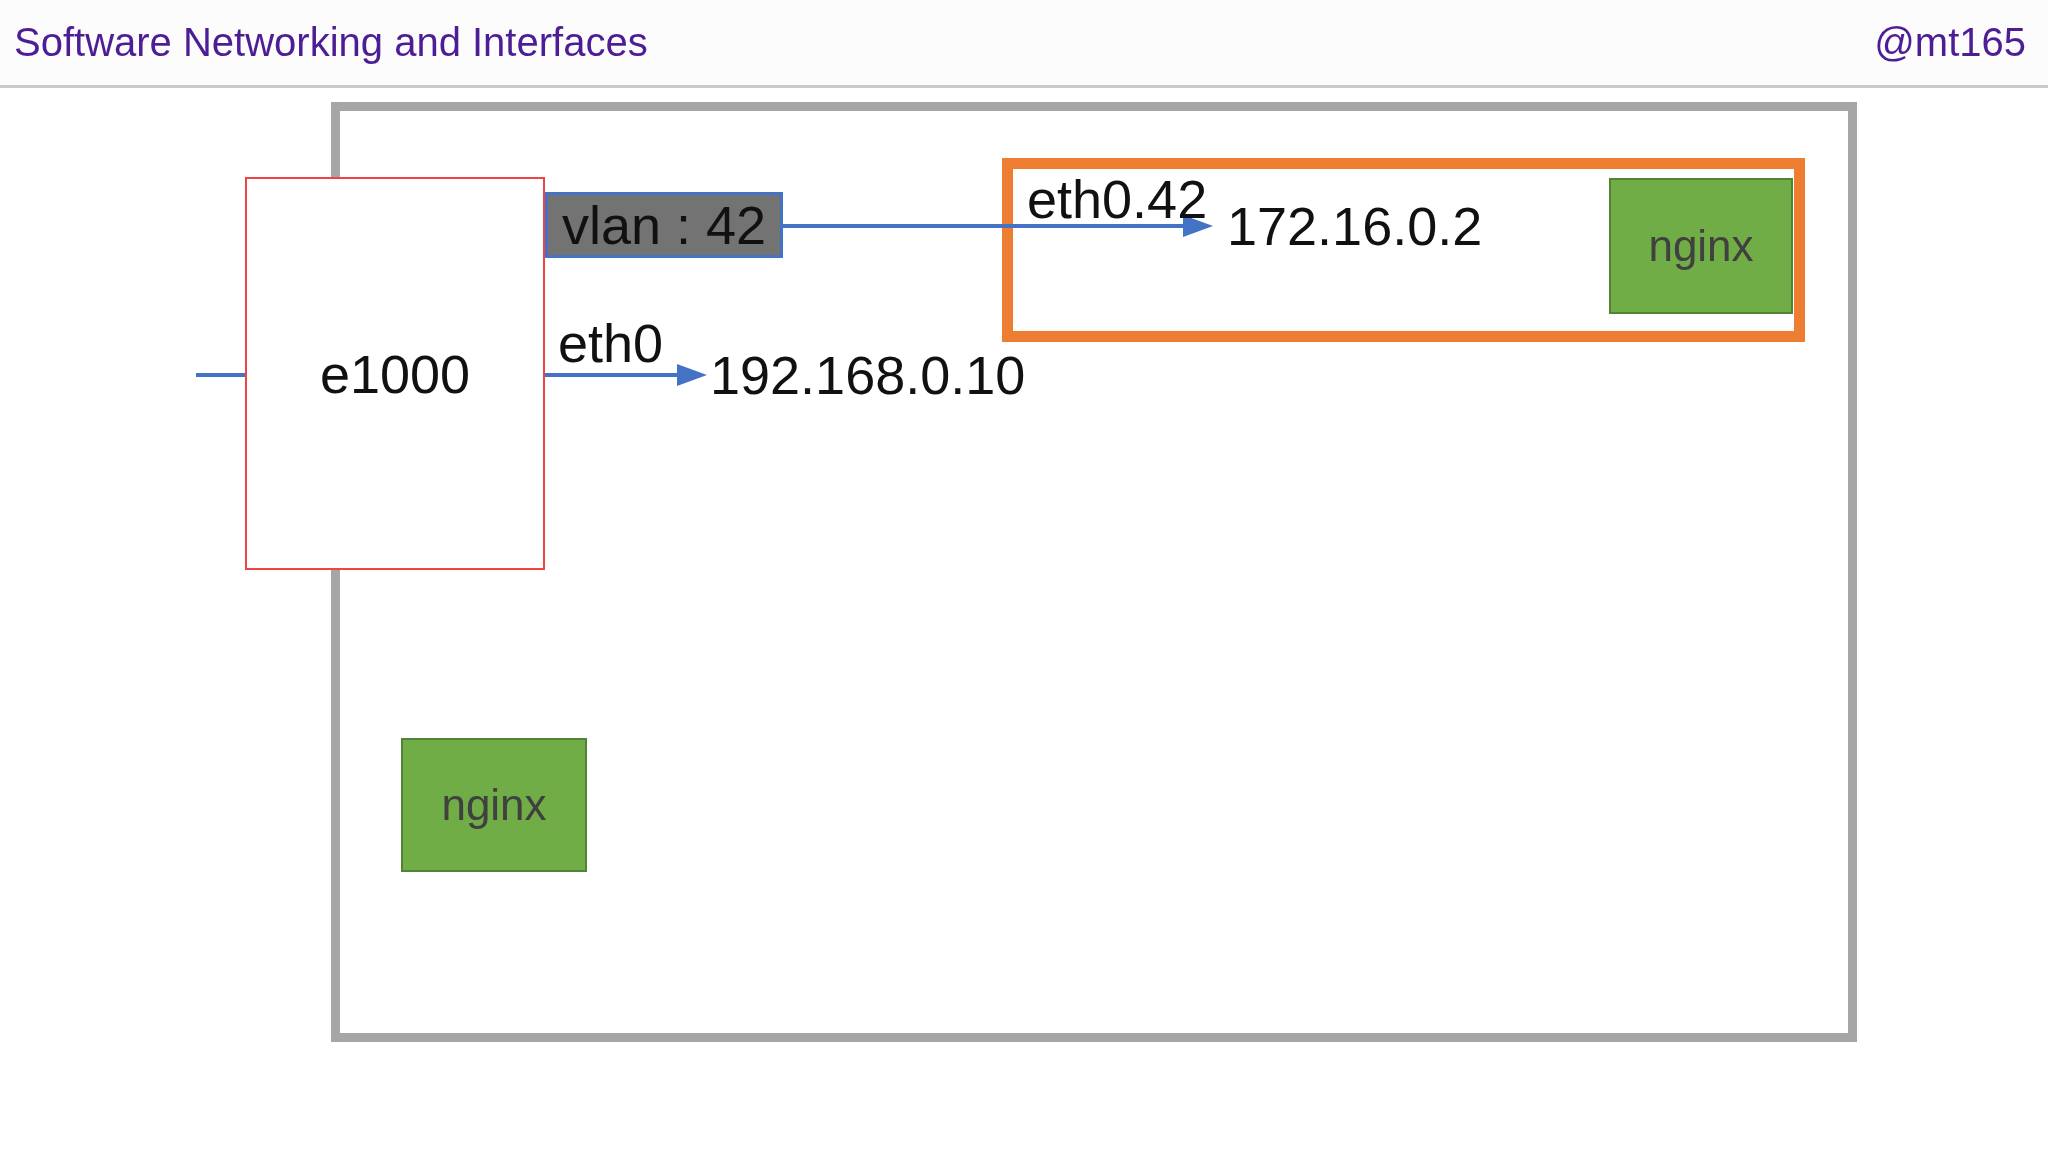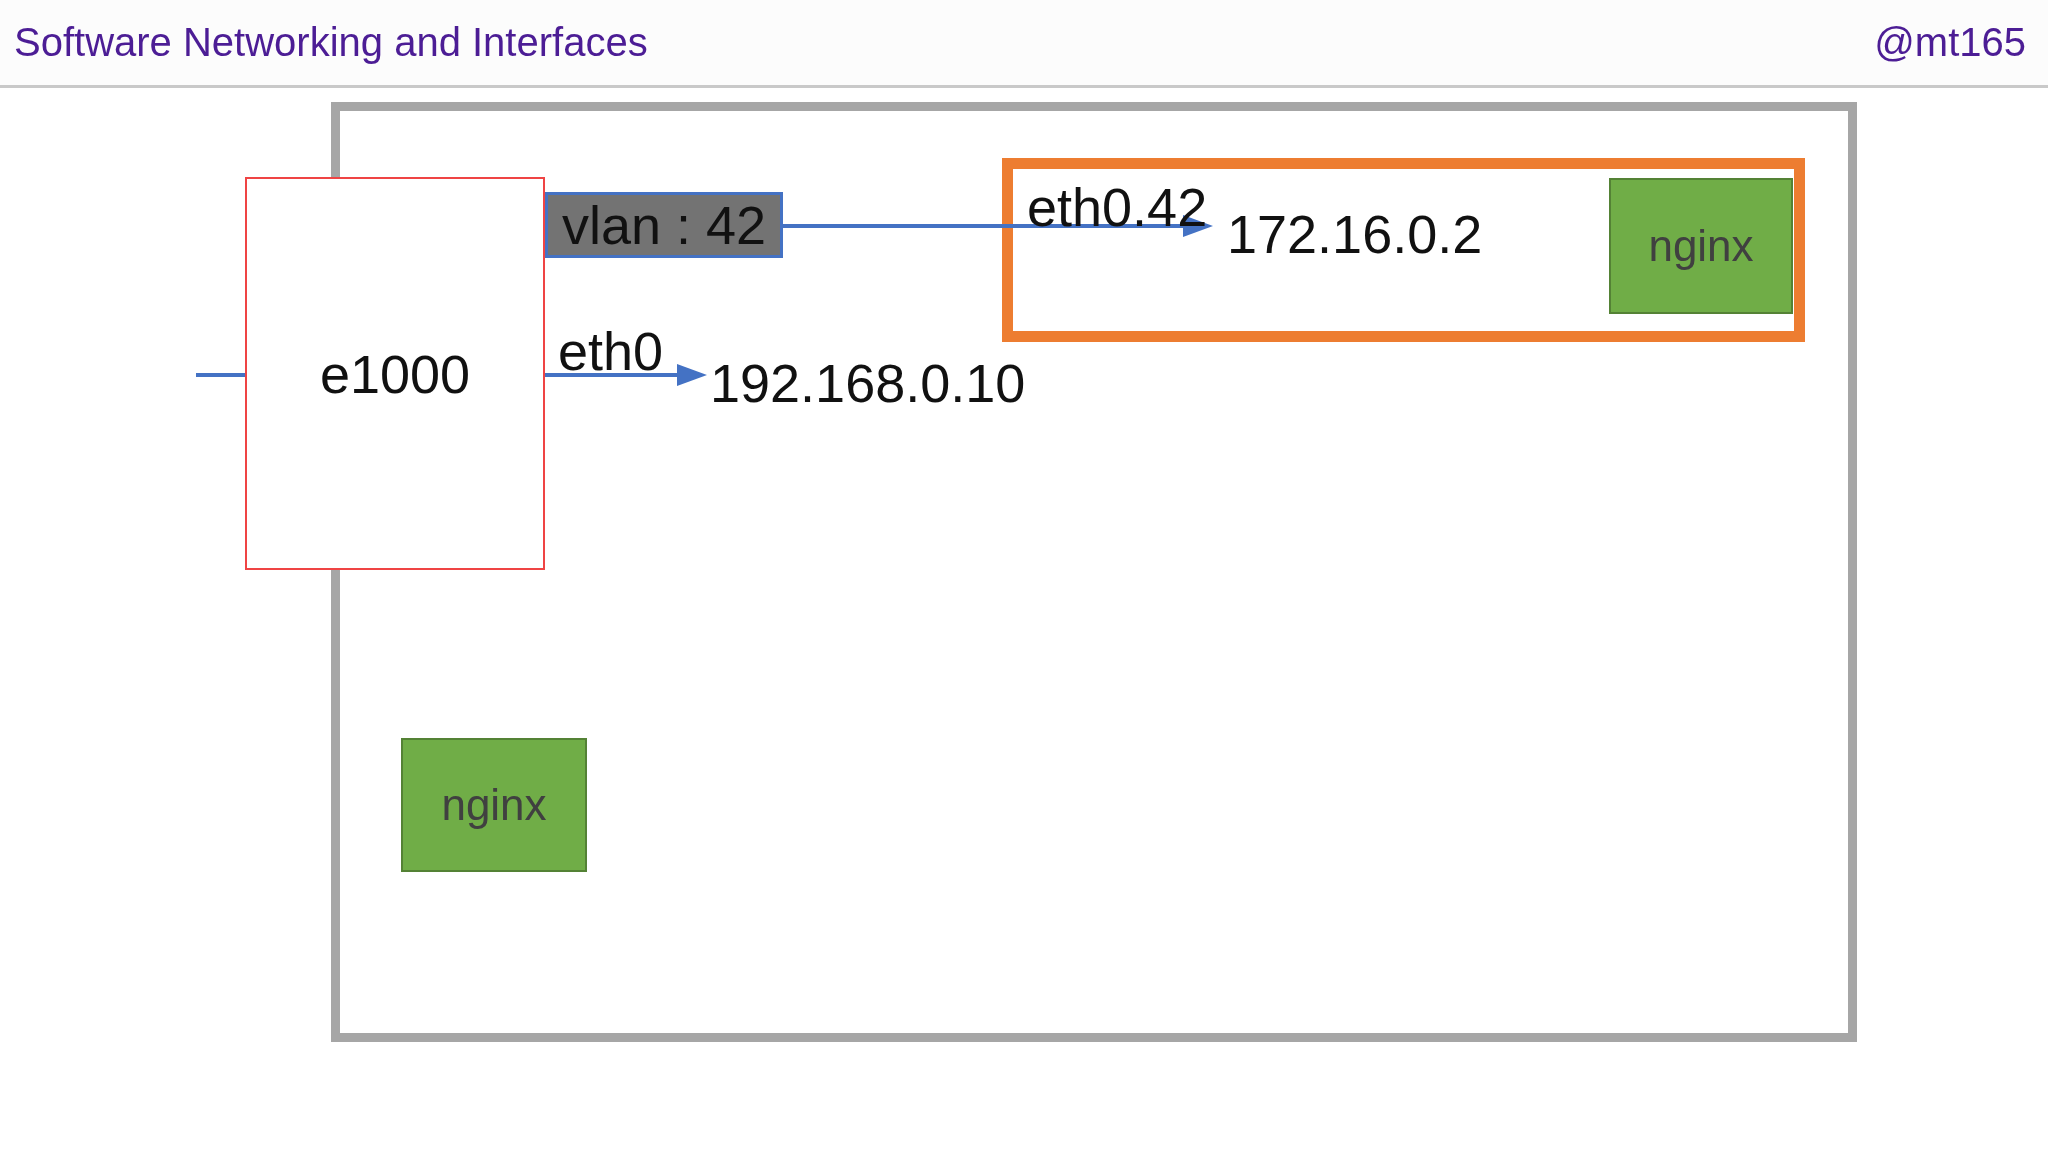--- a/index.html
+++ b/index.html
@@ -104,21 +104,20 @@
   .eth0-arrow-line { left: 545px;  top: 373px; width: 132px; }
   .eth0-arrow-head { left: 677px;  top: 364px; }
 
   .diagram-label {
     position: absolute;
     color: #111111;
     font-size: 54px;
     line-height: 56px;
     white-space: nowrap;
     z-index: 6;
-    margin-top: 8px;
   }
   .nic-label, .vlan-label { color: #111111; font-size: 54px; white-space: nowrap; }
   .label-eth042 { left: 1027px; top: 171px; }
   .label-ip1    { left: 1227px; top: 198px; text-align: right; }
   .label-eth0   { left: 558px;  top: 315px; }
   .label-ip2    { left: 710px;  top: 347px; }
 </style>
 </head>
 <body>
 

